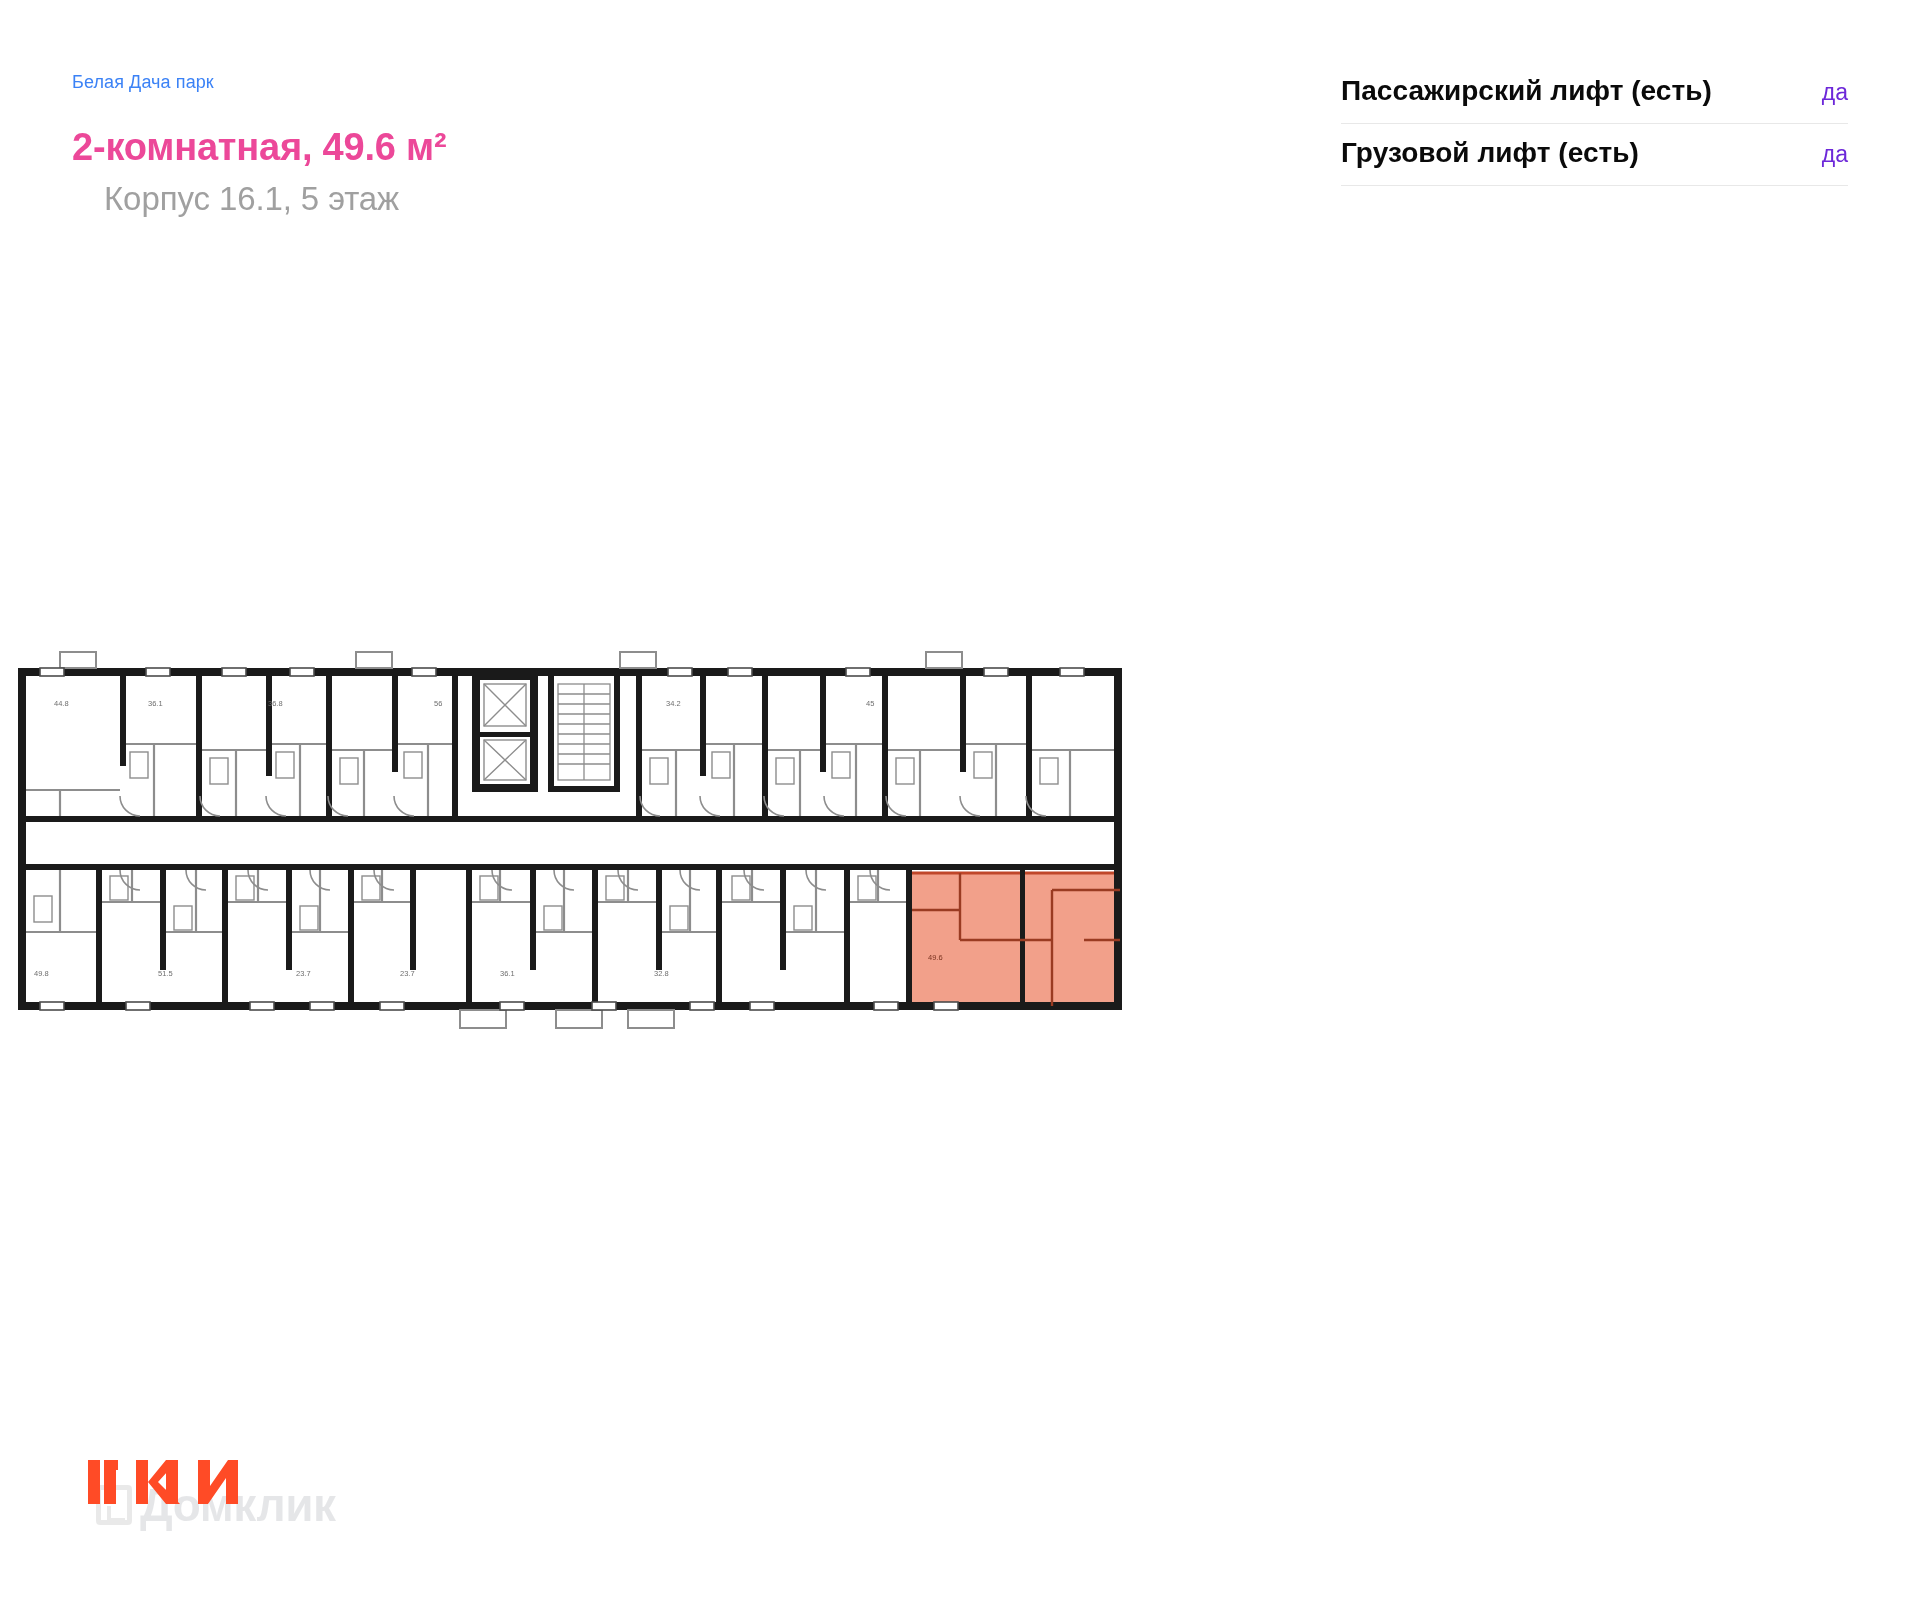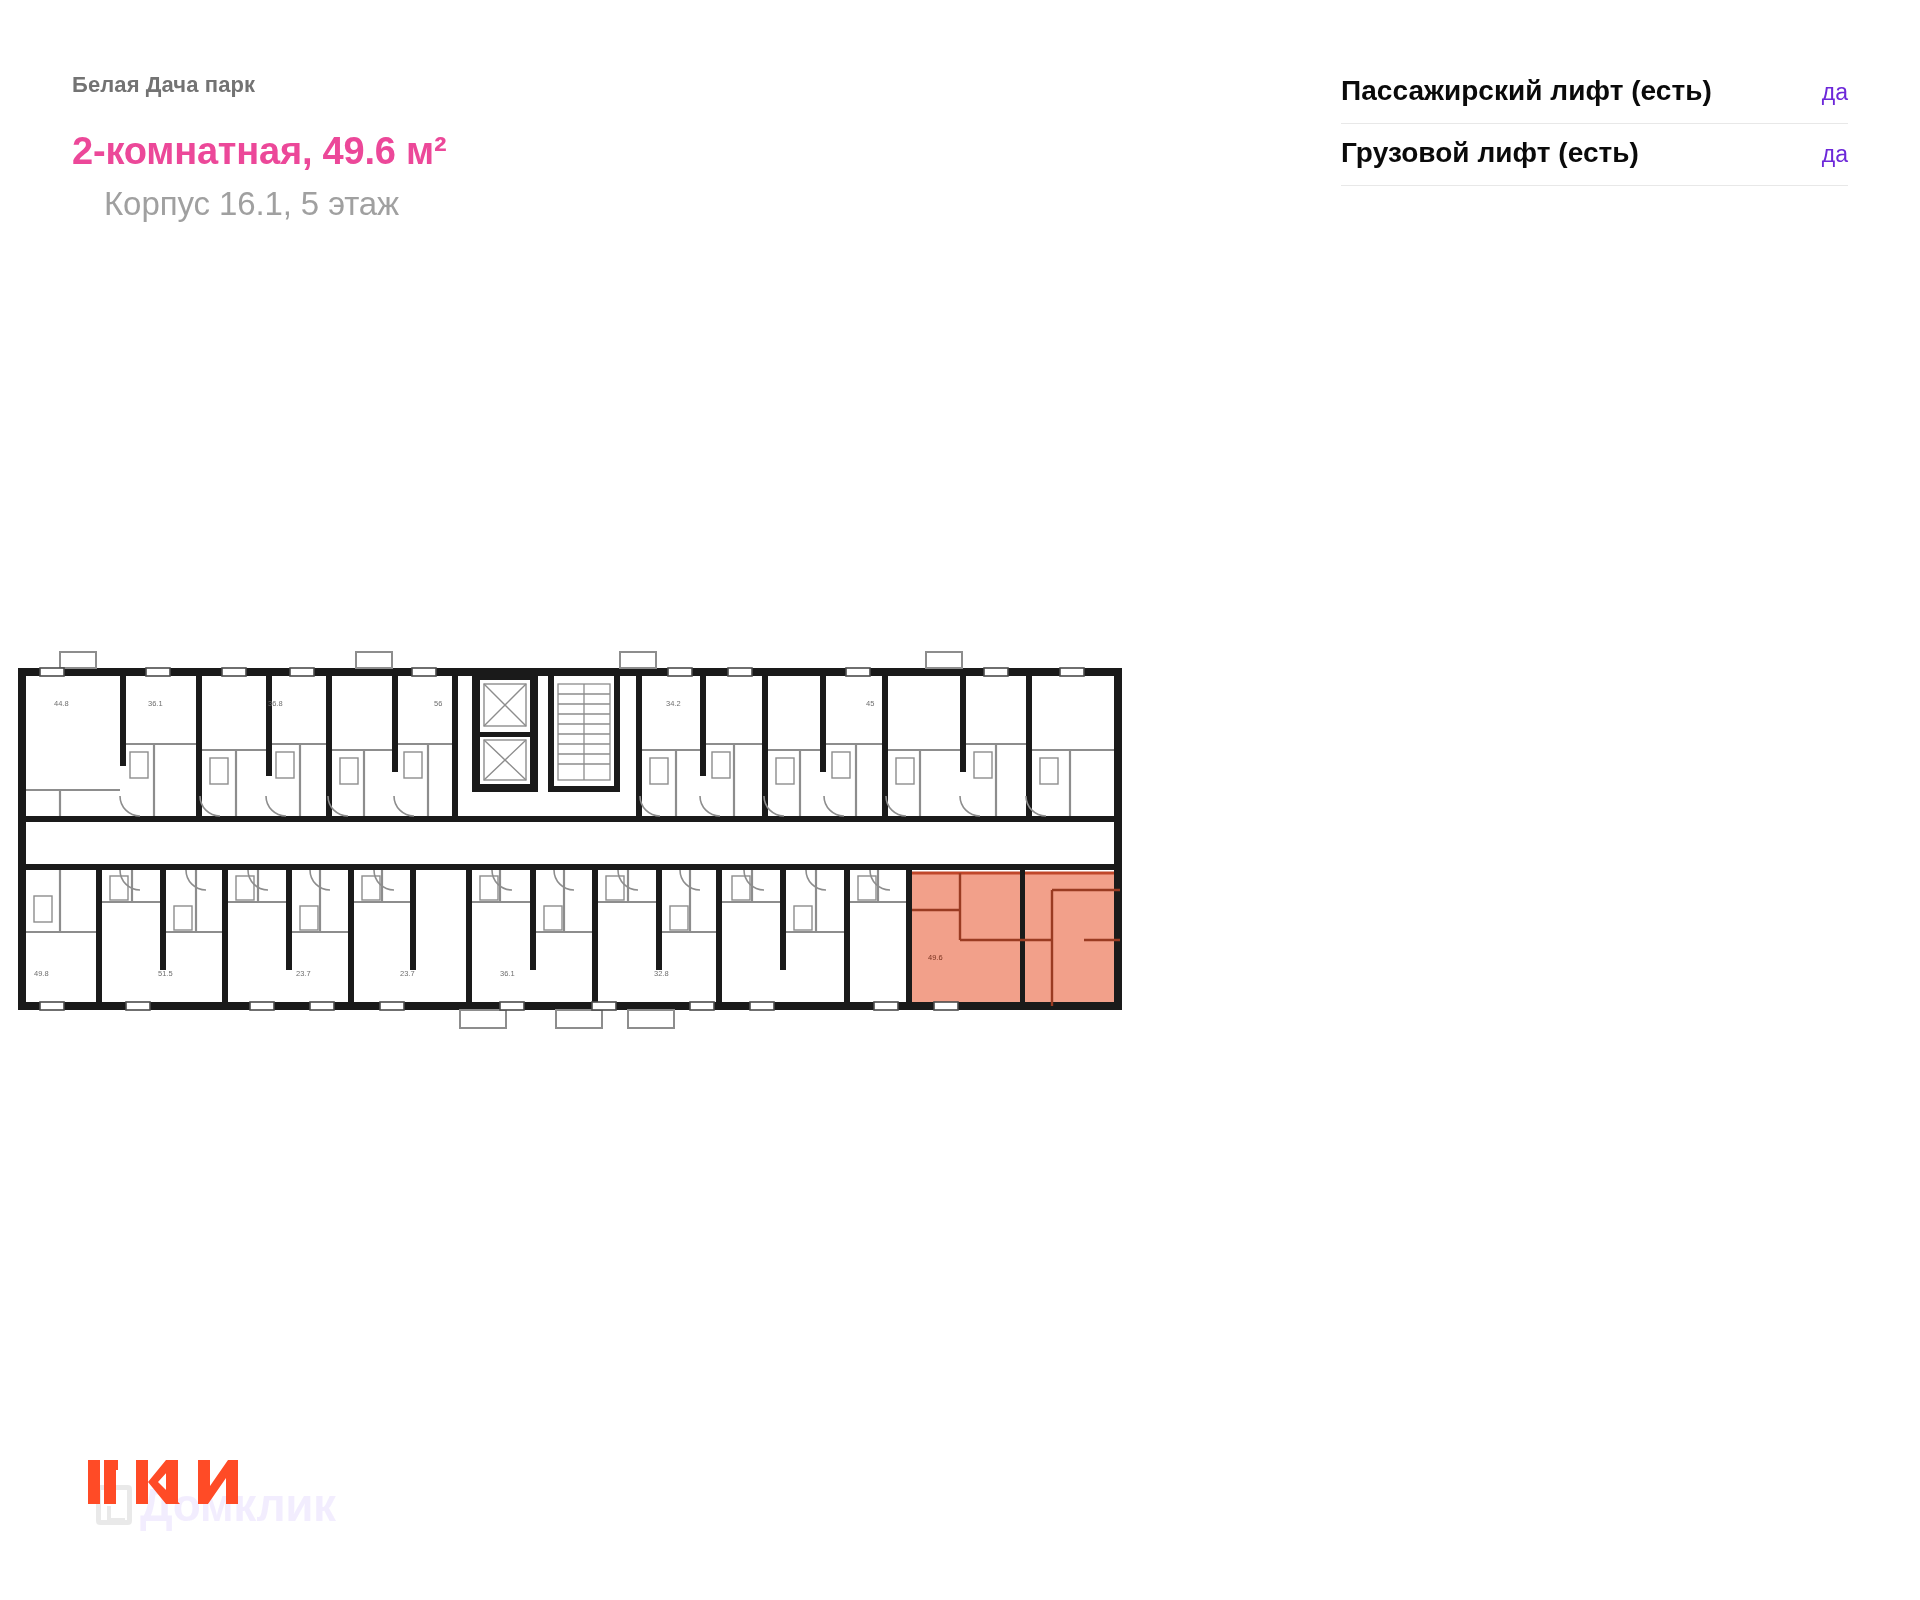--- a/index.html
+++ b/index.html
@@ -26,23 +26,23 @@
   }
 
   .title-block {
     position: absolute;
     left: 72px;
     top: 72px;
     width: 900px;
   }
 
   .project-name {
-    font-size: 22px;
-    font-weight: bold;
-    color: #737373;
+    font-size: 18px;
+    font-weight: normal;
+    color: #3b82f6;
     letter-spacing: 0.1px;
     line-height: 1.2;
   }
 
   .flat-title {
     margin-top: 32px;
     font-size: 38px;
     font-weight: bold;
     color: #ec4899;
     line-height: 1.15;
@@ -116,21 +116,21 @@
     width: 150px;
     height: 56px;
   }
   .logo-domclick {
     position: absolute;
     left: 96px;
     bottom: 68px;
     opacity: 0.10;
     font-size: 46px;
     font-weight: bold;
-    color: #8b5cf6;
+    color: #0f172a;
     letter-spacing: -0.5px;
     display: flex;
     align-items: center;
     gap: 8px;
   }
   .dc-mark {
     width: 36px;
     height: 40px;
     border: 5px solid #333;
     border-radius: 4px;

